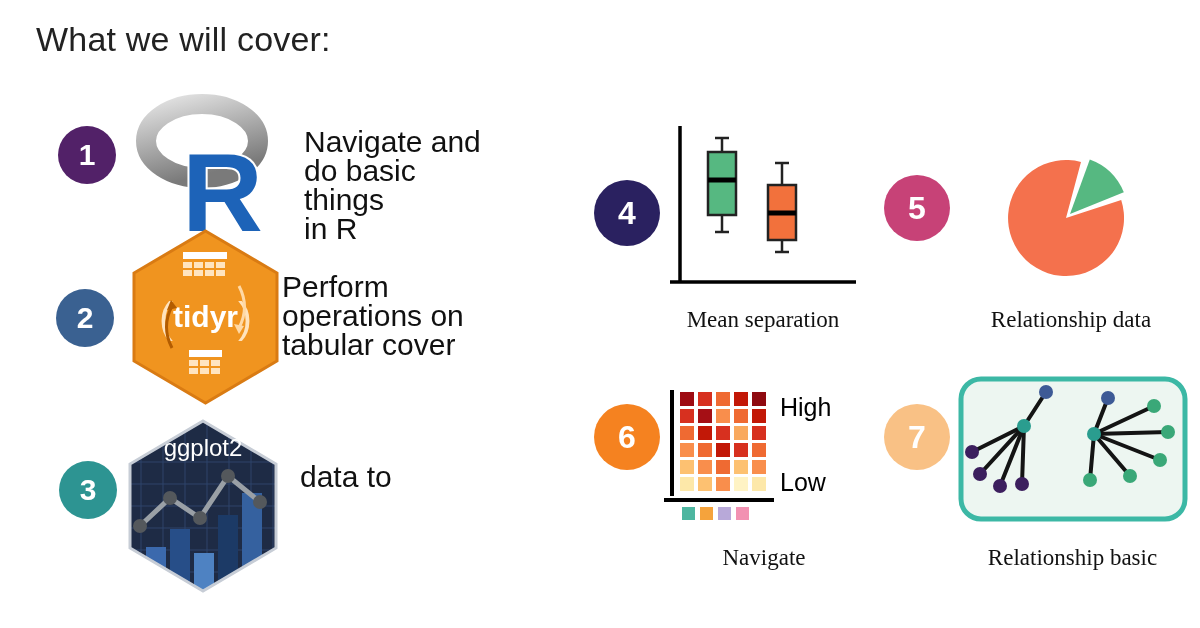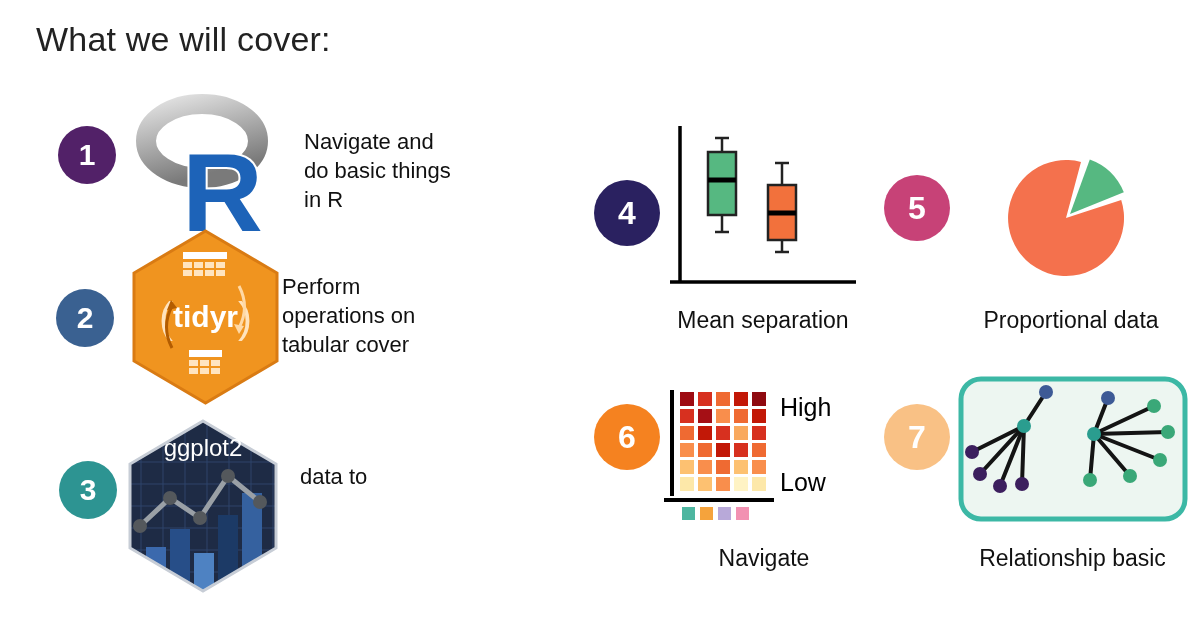--- a/index.html
+++ b/index.html
@@ -5,22 +5,22 @@
   * { box-sizing: border-box; margin: 0; padding: 0; }
   html, body { background: #ffffff; }
   body { font-family: "Liberation Sans", sans-serif; }
   .slide { position: relative; width: 1200px; height: 628px; background: #ffffff; overflow: hidden; border-radius: 25px; }
   .abs { position: absolute; }
   .title { position: absolute; left: 36px; top: 20px; font-size: 34px; color: #222222; font-weight: 500; letter-spacing: 0.2px; }
   .badge { position: absolute; border-radius: 50%; display: flex; align-items: center; justify-content: center;
            color: #ffffff; font-weight: bold; }
   .badge.small { width: 58px; height: 58px; font-size: 30px; }
   .badge.large { width: 66px; height: 66px; font-size: 32px; }
-  .desc { position: absolute; font-size: 22px; line-height: 29px; color: #111111; }
-  .caption { position: absolute; font-size: 23px; color: #111111; text-align: center; }
+  .desc { position: absolute; font-size: 30px; line-height: 29px; color: #111111; }
+  .caption { position: absolute; font-size: 23px; color: #111111; text-align: center; font-family: Liberation Serif, serif; }
   svg text { font-family: "Liberation Sans", sans-serif; }
 </style>
 </head>
 <body>
 
 <div class="slide">
 
   <div class="title">What we will cover:</div>
 
   <div class="badge small" style="left: 58px; top: 126px; background: rgb(82, 33, 104);">1</div>
@@ -151,21 +151,21 @@
 
   <div class="caption" style="left:643px; top:307px; width:240px">Mean separation</div>
 
   <div class="badge large" style="left: 884px; top: 175px; background: rgb(199, 66, 119);">5</div>
 
   <svg class="abs" style="left:1003px; top:148px" width="135" height="135" viewBox="0 0 135 135">
     <path d="M 63,70 L 118.2,52.1 A 58,58 0 1 1 78,14 Z" fill="#f4714d"></path>
     <path d="M 67,66 L 86.8,11.5 A 58,58 0 0 1 120.8,44.3 Z" fill="#56b881"></path>
   </svg>
 
-  <div class="caption" style="left:951px; top:307px; width:240px">Proportional data</div>
+  <div class="caption" style="left:951px; top:307px; width:240px">Relationship data</div>
 
   <div class="badge large" style="left: 594px; top: 404px; background: rgb(245, 130, 32);">6</div>
 
   <svg class="abs" style="left:658px; top:386px" width="200" height="152" viewBox="0 0 200 152">
     <line x1="14" y1="4" x2="14" y2="110" stroke-width="4" stroke="#000000"></line>
     <line x1="6" y1="114" x2="116" y2="114" stroke-width="4" stroke="#000000"></line>
     <g>
         <rect x="22" y="6" width="14" height="14" fill="#9e0b12"></rect>
         <rect x="40" y="6" width="14" height="14" fill="#d7301f"></rect>
         <rect x="58" y="6" width="14" height="14" fill="#ef6a32"></rect>

